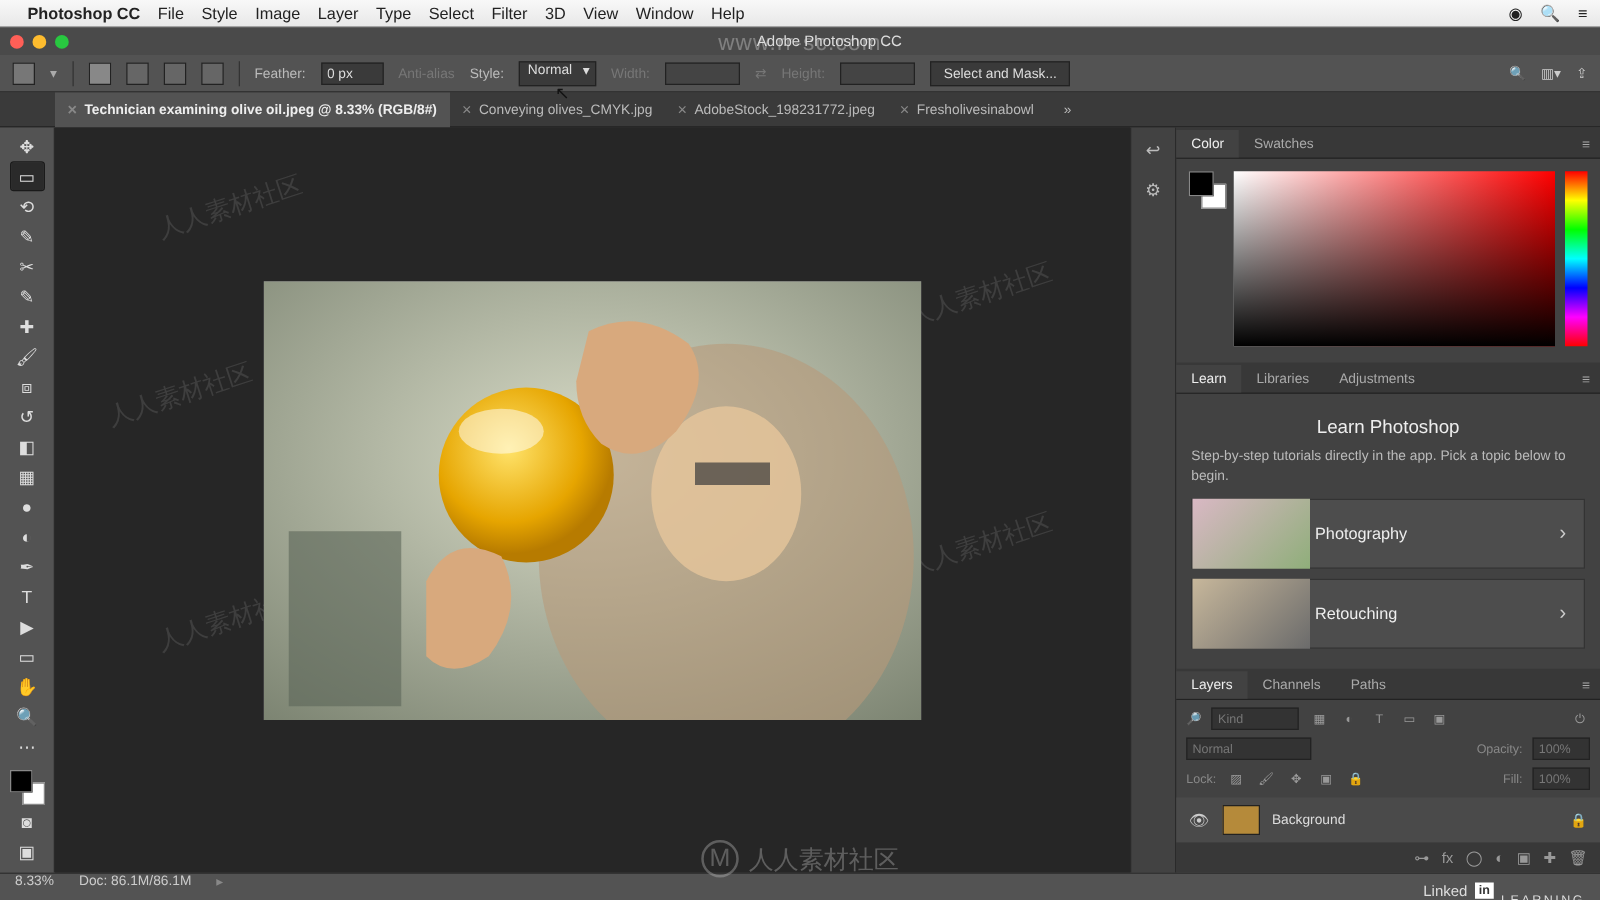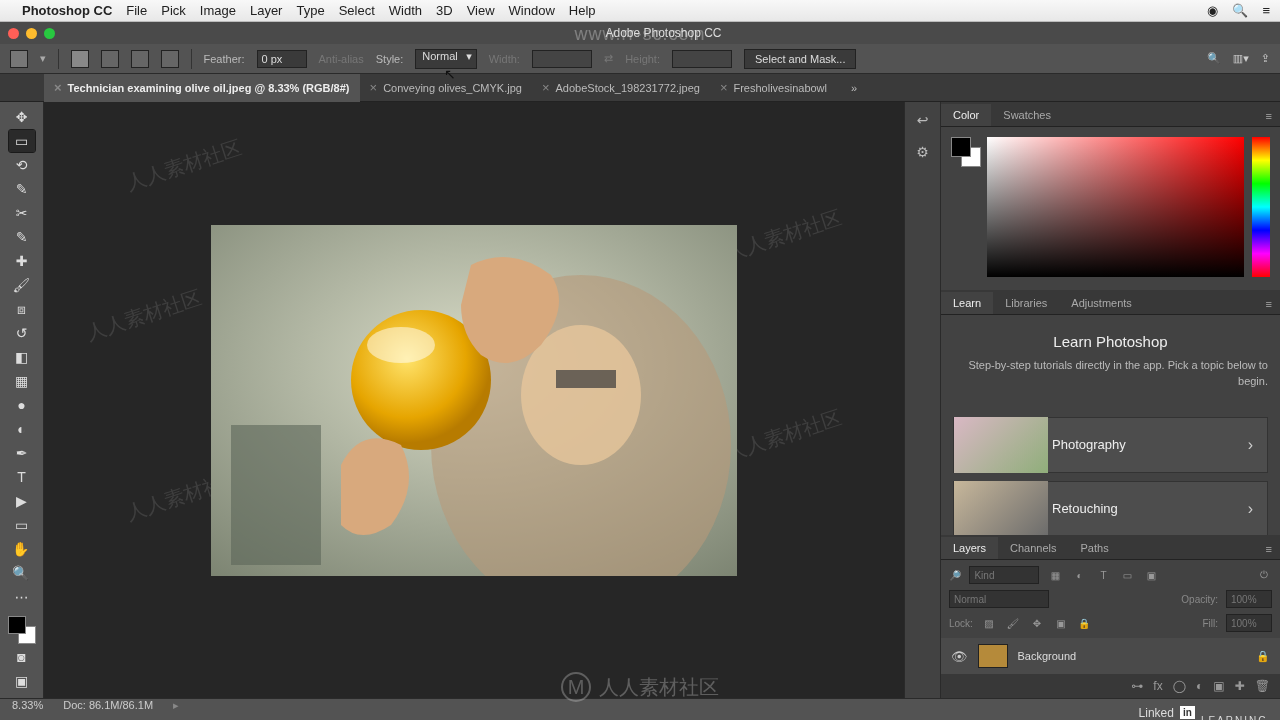--- a/index.html
+++ b/index.html
@@ -65,21 +65,21 @@
 
 .color-panel{height:170px;padding:10px;display:flex;gap:8px;}
 .picker{flex:1;height:140px;background:linear-gradient(to bottom, rgba(0,0,0,0) 0%, #000 100%), linear-gradient(to right, #fff 0%, #f00 100%);}
 .hue{width:18px;height:140px;background:linear-gradient(#f00,#ff0,#0f0,#0ff,#00f,#f0f,#f00);}
 .swatch-pair{width:28px;position:relative;}
 .sw-f{position:absolute;top:0;left:0;width:20px;height:20px;background:#000;border:1px solid #888;}
 .sw-b{position:absolute;top:10px;left:10px;width:20px;height:20px;background:#fff;border:1px solid #888;}
 
 .learn-panel{flex:0 0 220px;padding:10px 12px;overflow:hidden;}
 .learn-title{text-align:center;color:#eee;font-size:15px;margin:8px 0;}
-.learn-sub{text-align:right;color:#bbb;font-size:11px;line-height:1.4;margin-bottom:28px;}
+.learn-sub{text-align:left;color:#bbb;font-size:11px;line-height:1.4;margin-bottom:10px;}
 .learn-card{display:flex;align-items:center;background:#4d4d4d;border:1px solid #333;height:56px;margin-bottom:8px;}
 .learn-thumb{width:94px;height:56px;background:#999;}
 .learn-label{flex:1;padding-left:4px;color:#eee;font-size:13px;}
 .learn-chev{padding:0 14px;color:#ccc;font-size:16px;}
 
 .layers-panel{flex:1;display:flex;flex-direction:column;}
 .layers-controls{padding:6px 8px;display:flex;flex-direction:column;gap:6px;font-size:10px;color:#888;}
 .lc-row{display:flex;align-items:center;gap:8px;}
 .lc-row .mini{width:16px;height:16px;display:flex;align-items:center;justify-content:center;color:#999;}
 .lc-input{background:#333;border:1px solid #222;color:#777;width:70px;height:18px;padding:0 4px;font-size:10px;}
@@ -99,26 +99,26 @@
 .thumb-photo{background:linear-gradient(135deg,#d9b8c4,#8fae7a);}
 .thumb-retouch{background:linear-gradient(135deg,#c7b79b,#6b6b6b);}
 </style>
 </head>
 <body>
 
 <div class="mac-menu">
   <span class="apple"></span>
   <span class="app-name">Photoshop CC</span>
   <span class="item">File</span>
-  <span class="item">Pick</span>
+  <span class="item">Style</span>
   <span class="item">Image</span>
   <span class="item">Layer</span>
   <span class="item">Type</span>
   <span class="item">Select</span>
-  <span class="item">Width</span>
+  <span class="item">Filter</span>
   <span class="item">3D</span>
   <span class="item">View</span>
   <span class="item">Window</span>
   <span class="item">Help</span>
   <div class="right">
     <span>◉</span>
     <span>🔍</span>
     <span>≡</span>
   </div>
 </div>

